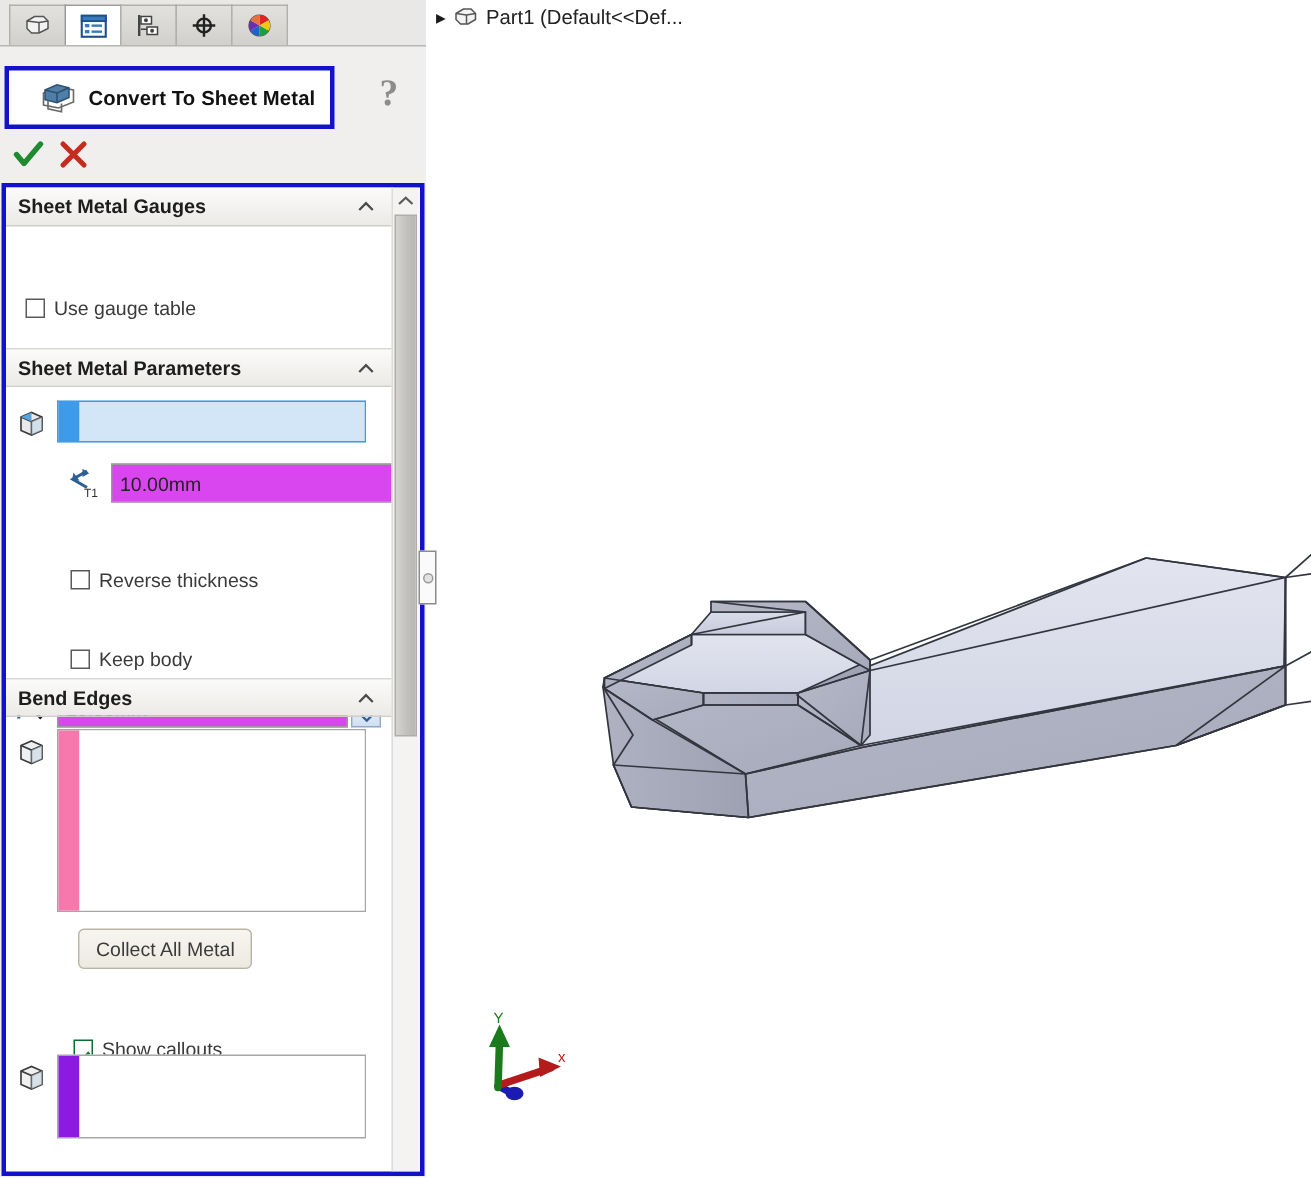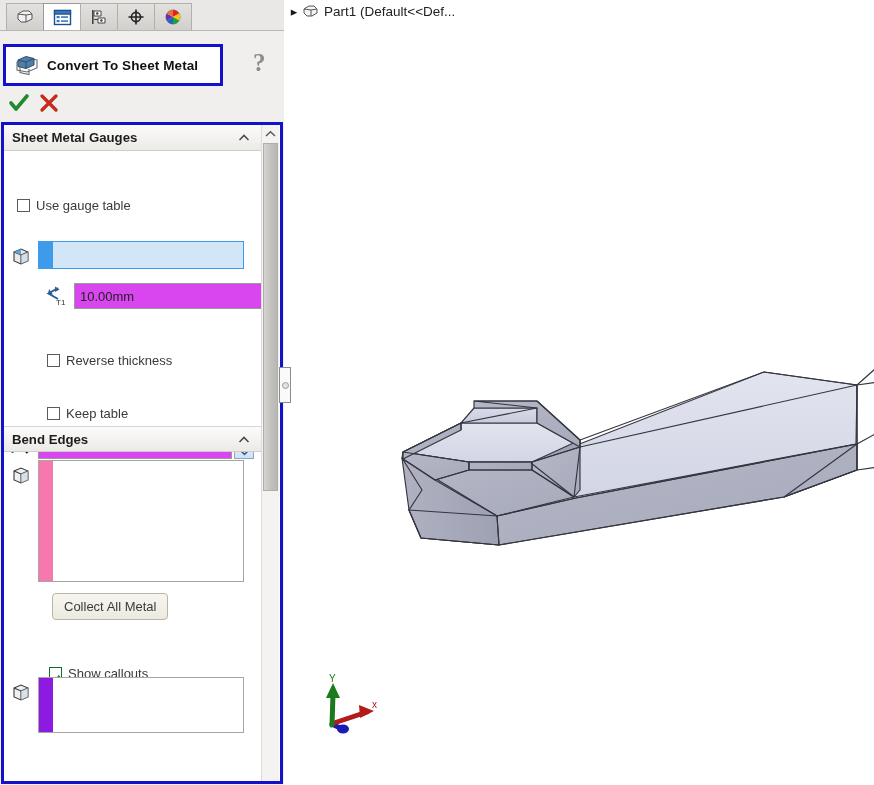--- a/index.html
+++ b/index.html
@@ -46,21 +46,21 @@
   }
   .tab svg{display:block;}
 
   
   #pm-title{
     position:absolute;left:3px;top:44px;width:220px;height:42px;
     background:#ffffff;
     border:3px solid #1212cc;
     box-sizing:border-box;
     display:flex;align-items:center;
-    padding-left:8px;
+    padding-left:20px;
   }
   #pm-title .t-icon{margin-right:7px;display:flex;align-items:center;}
   #pm-title .t-label{
     font-weight:bold;font-size:13.5px;color:#111;letter-spacing:0.1px;
   }
   #help-btn{
     position:absolute;left:253px;top:50px;
     font-size:25px;color:#8d8c8a;font-weight:bold;
     font-family:"Liberation Serif", serif;
     cursor:pointer;line-height:1;
@@ -314,20 +314,26 @@
           <path d="M1.5 8 L6 3.4 L10.5 8" fill="none" stroke="#4a4a4a" stroke-width="1.5"></path>
         </svg>
       </div>
       <div class="group-body" style="height:48px;">
         <div class="cb-row" style="padding:14px 0 0 13px;">
           <span class="cbox"></span>
           <span class="cb-label">Use gauge table</span>
         </div>
       </div>
 
+      <div class="group-head">
+        <span class="g-label">Sheet Metal Parameters</span>
+        <svg class="chev" viewBox="0 0 12 12">
+          <path d="M1.5 8 L6 3.4 L10.5 8" fill="none" stroke="#4a4a4a" stroke-width="1.5"></path>
+        </svg>
+      </div>
       <div class="group-body" style="height:194px;position:relative;">
 
         <div class="sel-row" style="padding:9px 0 0 0;">
           <div class="sel-icon">
             <svg width="22" height="22" viewBox="0 0 22 22">
               <path d="M4 6 L11 3 L18 6 L18 15 L11 18 L4 15 Z" fill="#e9e9ea" stroke="#3b3b3b" stroke-width="1.1"></path>
               <path d="M4 6 L11 9 L18 6" fill="none" stroke="#3b3b3b" stroke-width="1.1"></path>
               <path d="M11 9 L11 18" fill="none" stroke="#3b3b3b" stroke-width="1.1"></path>
               <path d="M4 6 L11 3 L11 9 Z" fill="#5aa5dc"></path>
               <path d="M11 9 L18 6 L18 15 L11 18 Z" fill="#bfd9ec" opacity="0.55"></path>
@@ -363,21 +369,21 @@
           </div>
         </div>
 
         <div class="cb-row" style="padding:11px 0 0 43px;">
           <span class="cbox"></span>
           <span class="cb-label">Reverse thickness</span>
         </div>
 
         <div class="cb-row" style="padding:5px 0 0 43px;">
           <span class="cbox"></span>
-          <span class="cb-label">Keep table</span>
+          <span class="cb-label">Keep body</span>
         </div>
 
         <div class="num-row" style="padding:12px 0 0 0;">
           <div class="num-icon">
             <svg width="24" height="24" viewBox="0 0 24 24">
               <path d="M3.5 19 A13 13 0 0 1 17 5.5" fill="none" stroke="#2b5f96" stroke-width="2.1"></path>
               <path d="M18.5 19 L9 8.5" fill="none" stroke="#1a1a1a" stroke-width="2"></path>
               <path d="M8 7 L13 10 L9.5 12.5 Z" fill="#1a1a1a"></path>
             </svg>
           </div>

